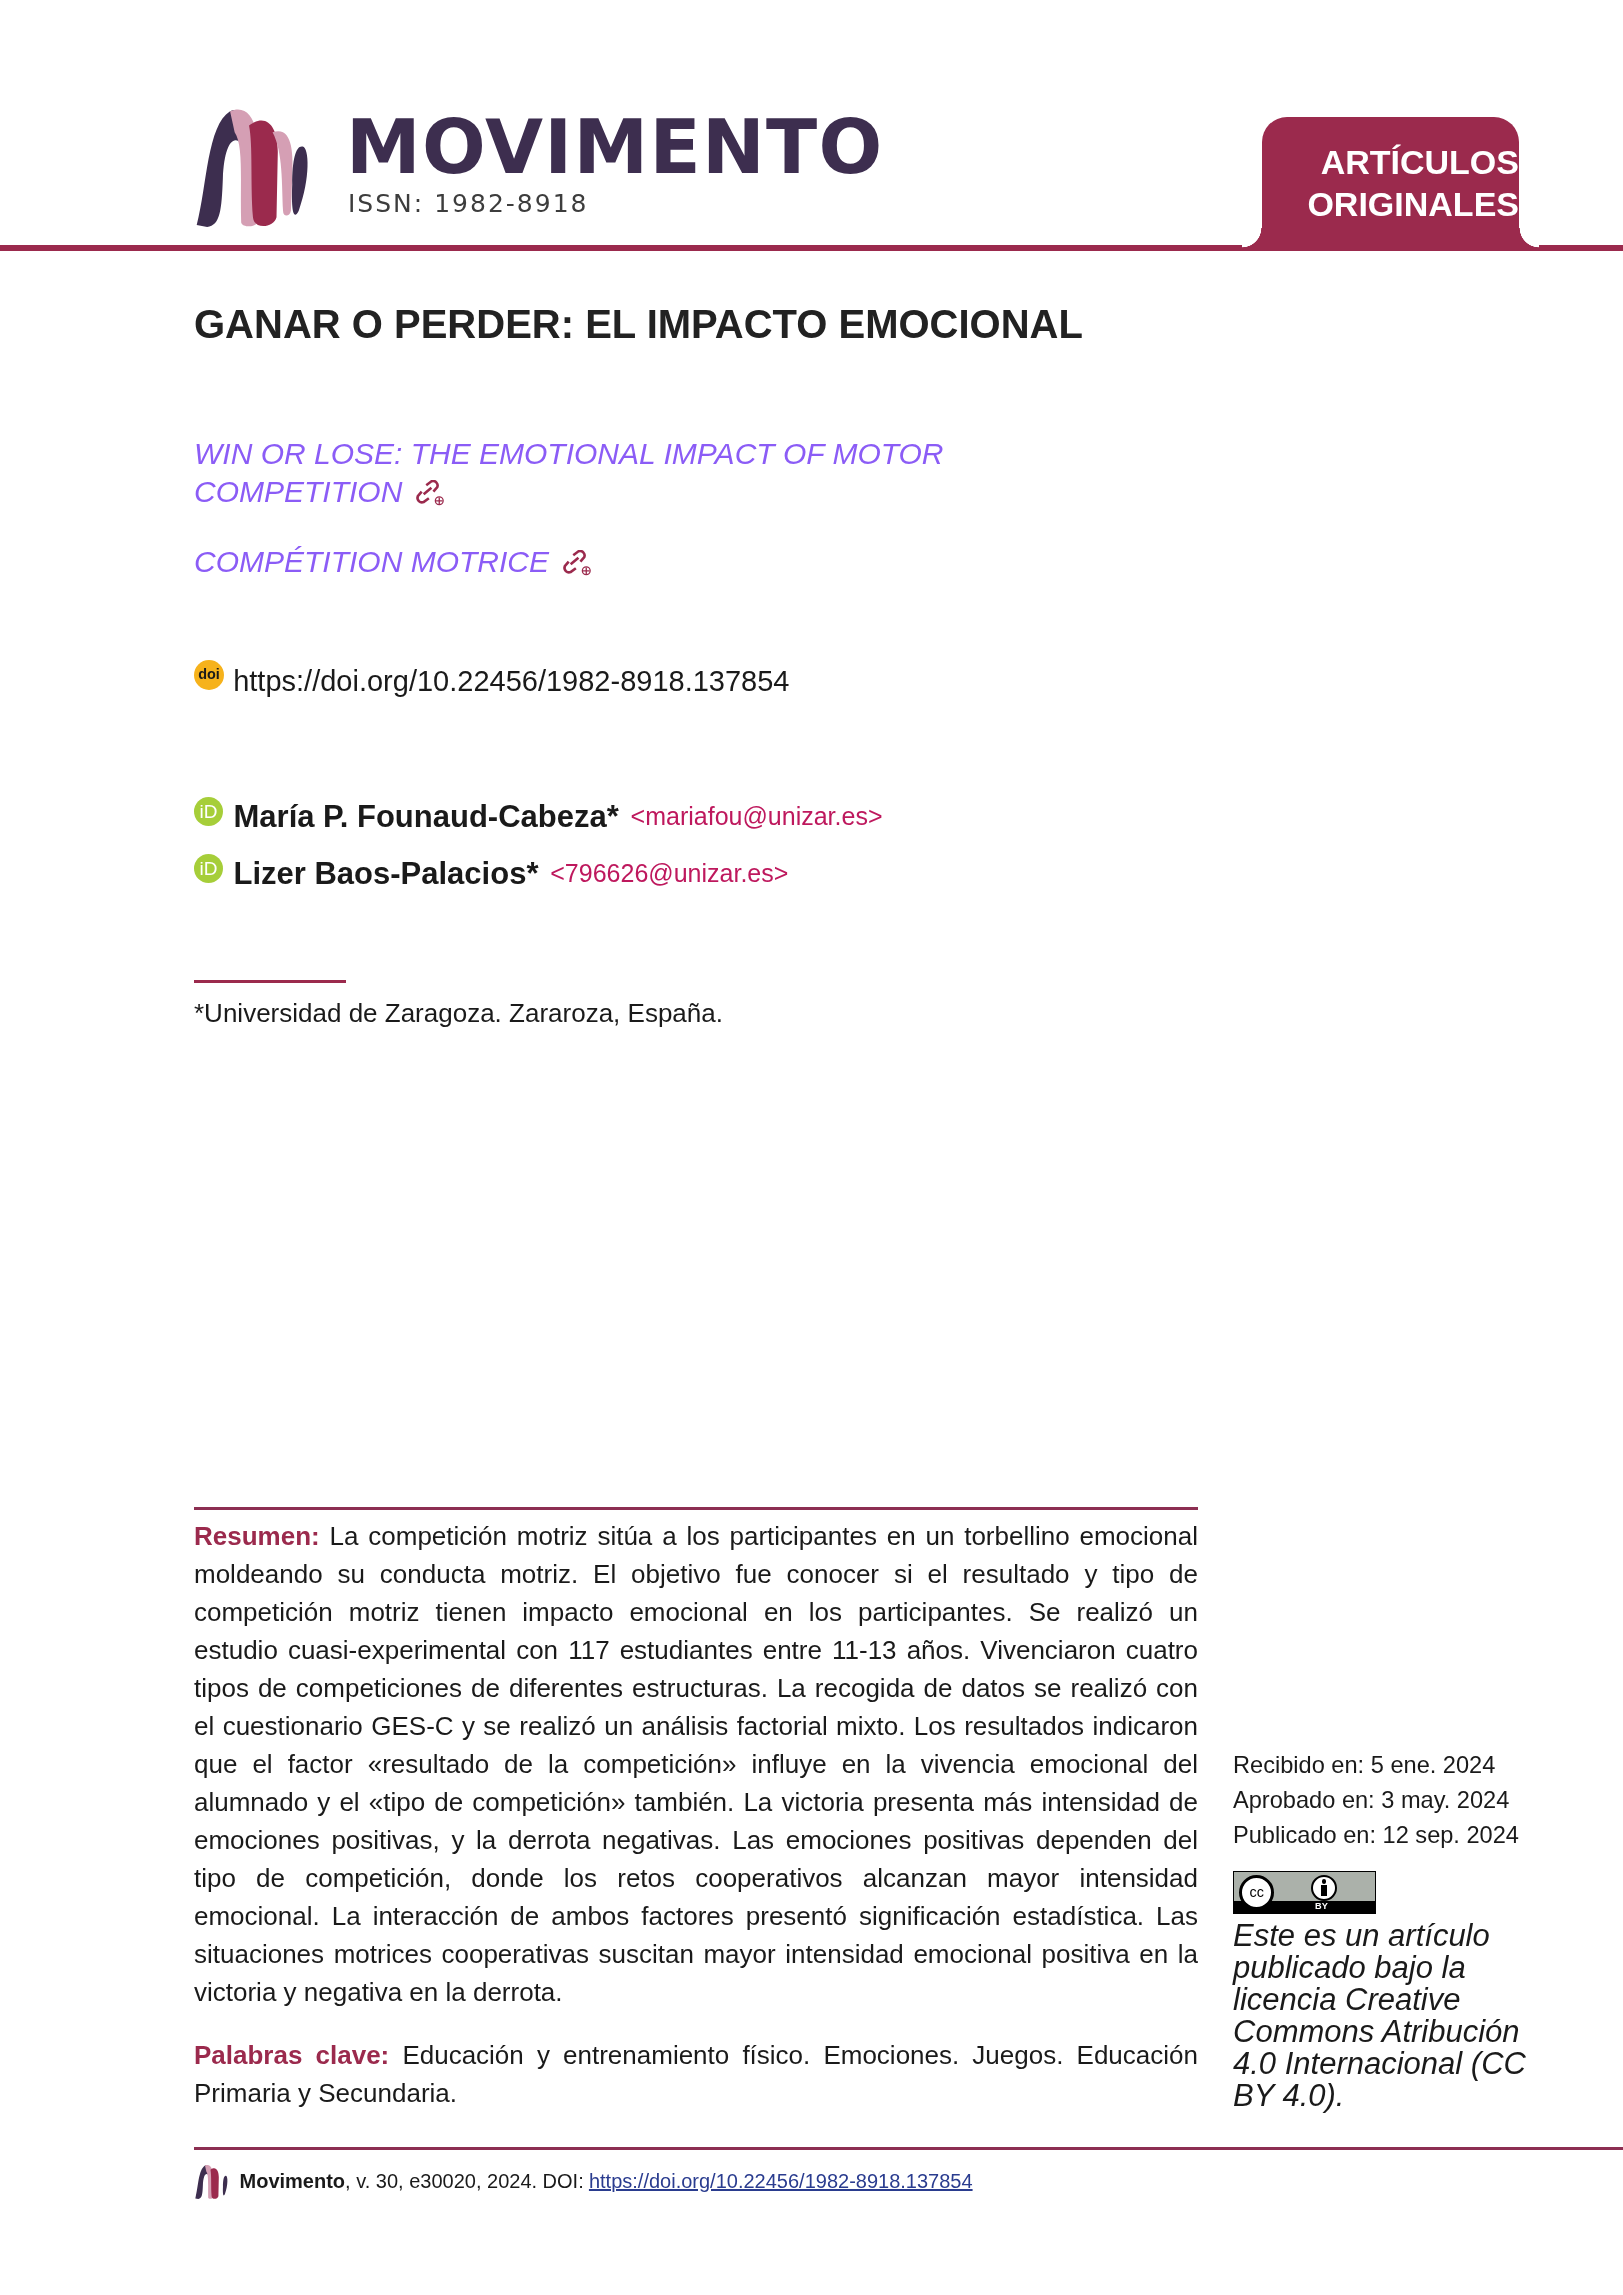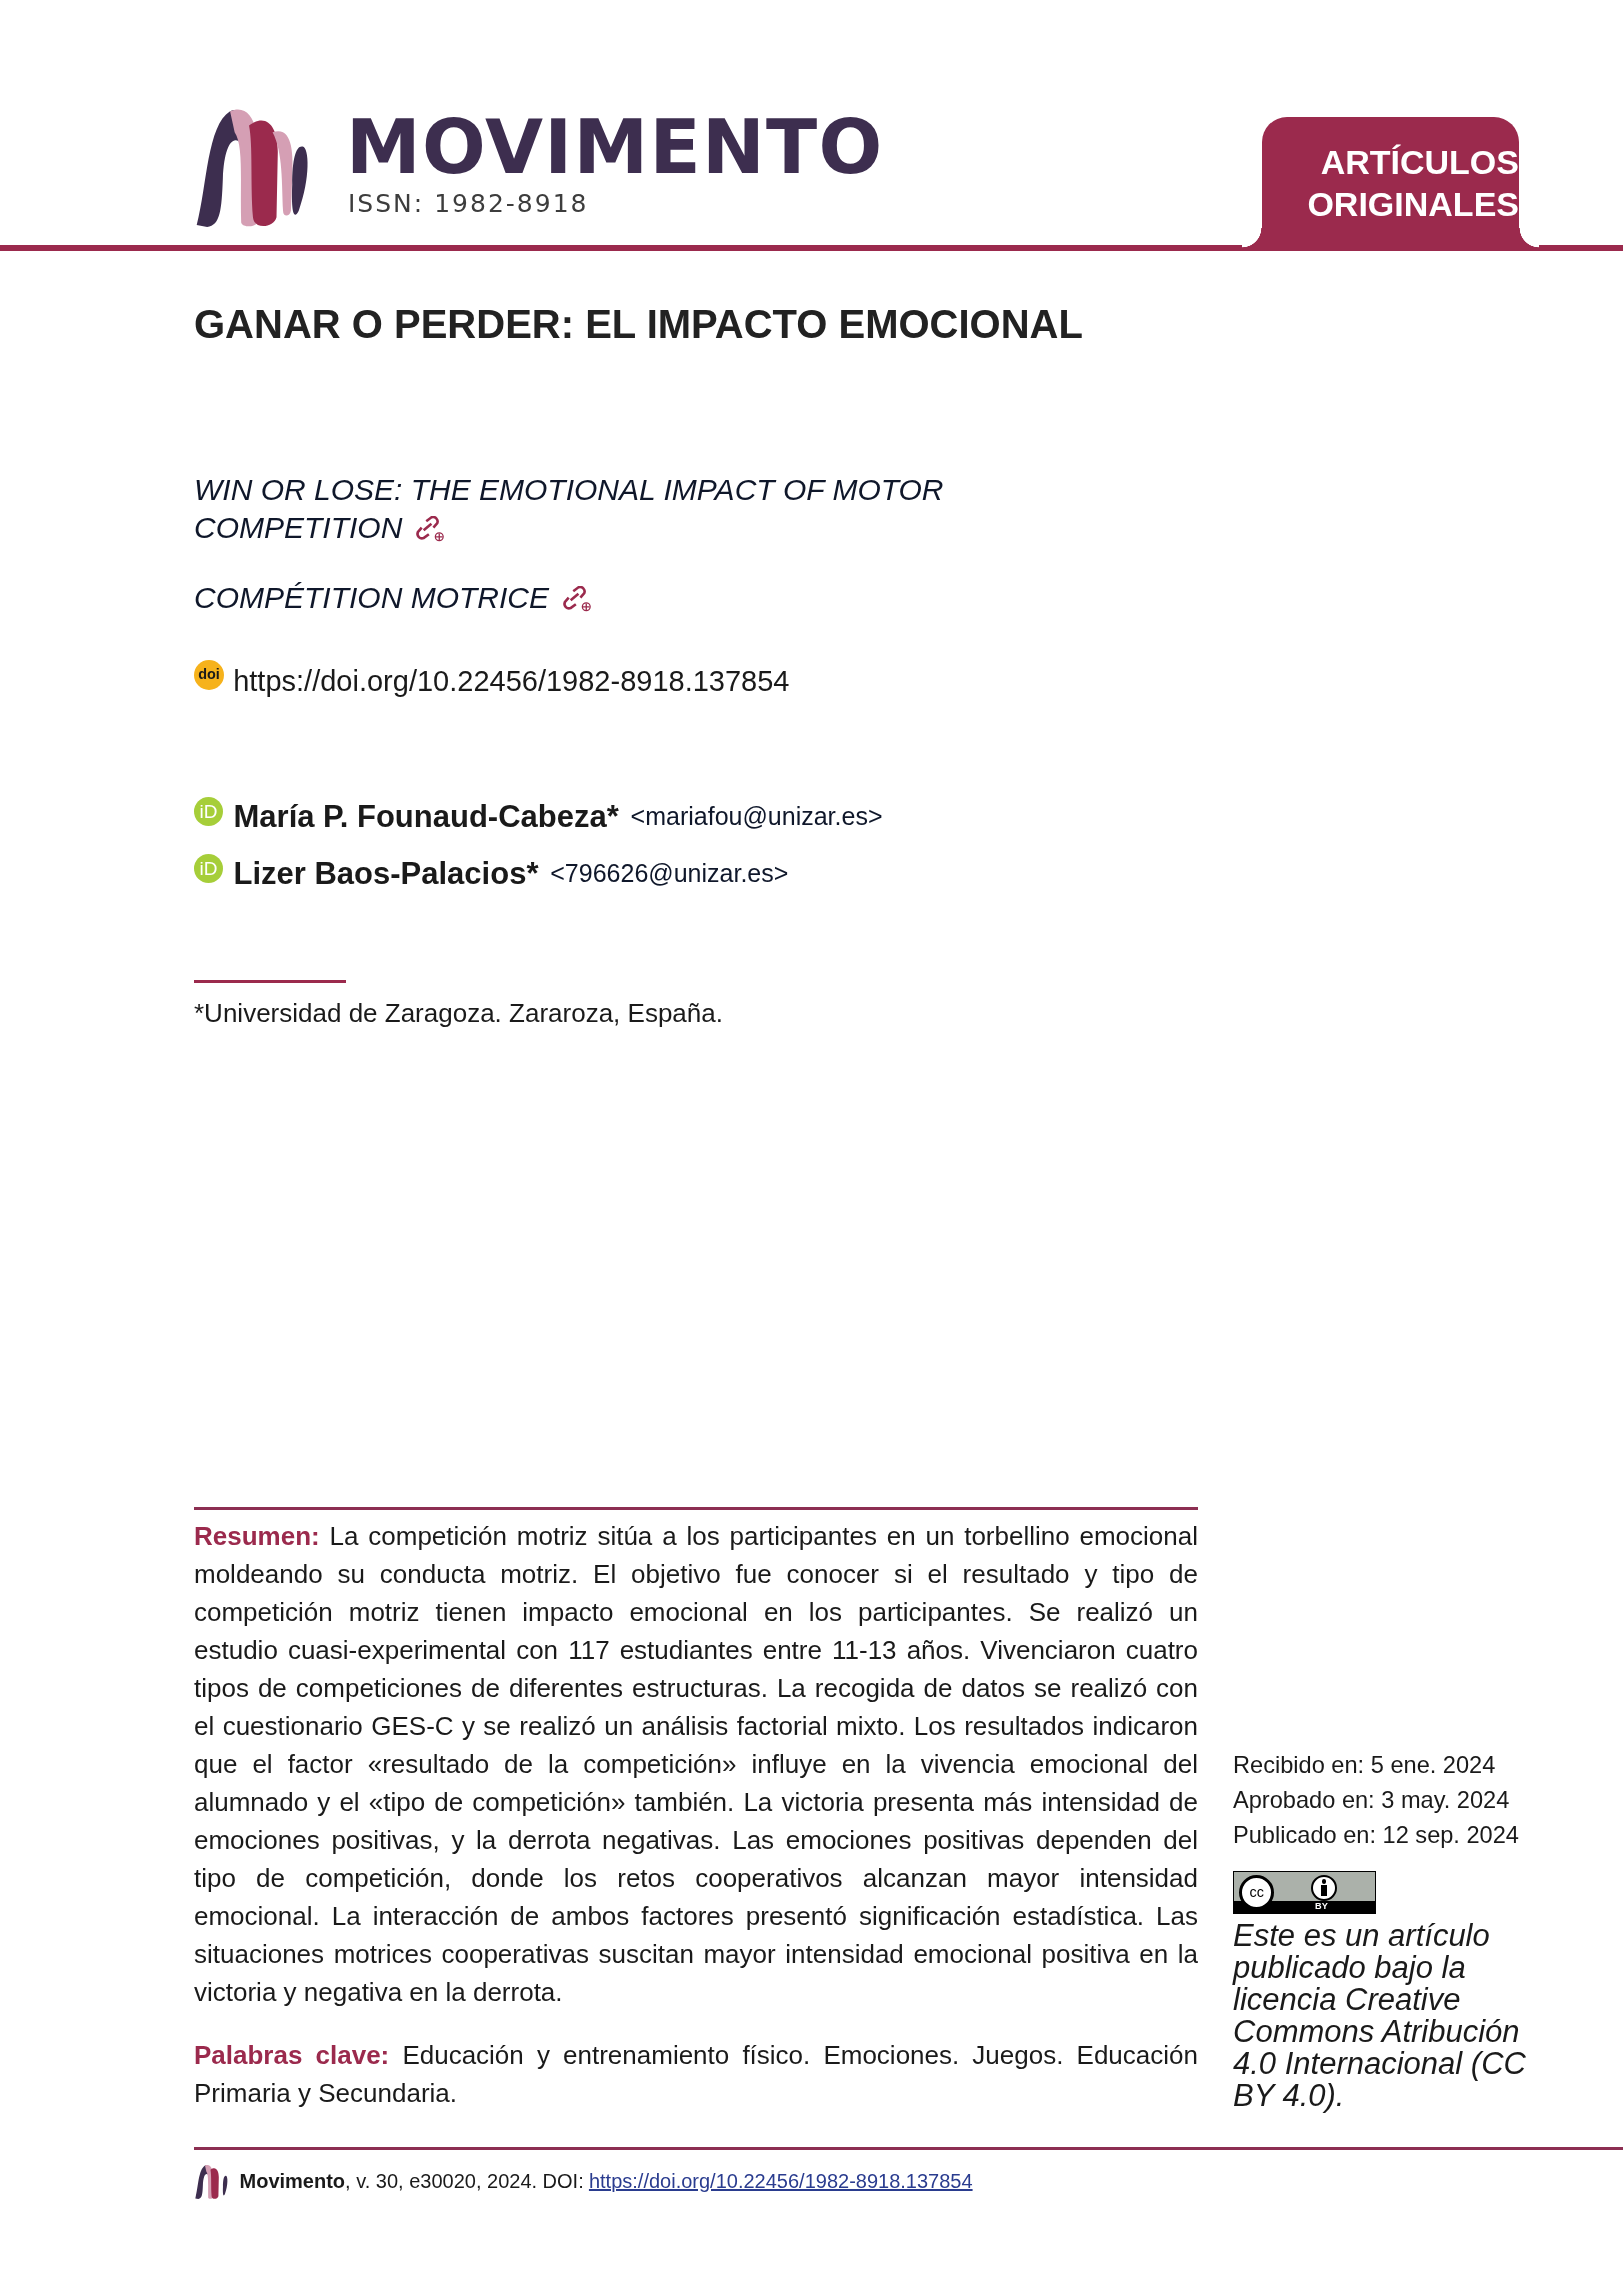--- a/index.html
+++ b/index.html
@@ -29,42 +29,42 @@
     }
     .section-tab:before { left: -19.6px; background: radial-gradient(circle at 0 0, #fff 19px, #9b2a4d 19.6px); }
     .section-tab:after { right: -19.6px; background: radial-gradient(circle at 100% 0, #fff 19px, #9b2a4d 19.6px); }
 
     
     .title-es {
       left: 194px; top: 298px; width: 995px; font-weight: bold; font-size: 40px;
       line-height: 52px; color: #222;
     }
     .title-alt {
-      left: 194px; width: 851px; font-style: italic; font-size: 30px; line-height: 38px; color: #0f172a; margin-top: 36px;
+      left: 194px; width: 851px; font-style: italic; font-size: 30px; line-height: 38px; color: #8b5cf6;
     }
     .title-en { top: 435px; }
     .title-fr { top: 543px; }
     .link-icon { display: inline-block; width: 33px; height: 26px; vertical-align: -3.9px; margin-left: 10.5px; }
 
     .doi-row { left: 194px; top: 662px; font-size: 29px; line-height: 39px; color: #1a1a1a; display: flex; align-items: center; }
     .doi-badge {
       width: 30px; height: 30px; border-radius: 50%; background: #f6b21b; color: #1a1a1a;
       font-size: 14.4px; font-weight: bold; text-align: center; line-height: 29px; margin-right: 9.2px;
       position: relative; top: -6.5px;
     }
 
     .author-row { left: 194px; font-size: 29px; line-height: 39px; display: flex; align-items: center; }
     .author-1 { top: 797px; }
     .author-2 { top: 854px; }
     .orcid-icon {
       width: 29px; height: 29px; border-radius: 50%; background: #a6ce39; color: #fff;
       font-size: 19px; text-align: center; line-height: 29px; margin-right: 10.5px; position: relative; top: -5.2px;
     }
     .author-name { font-weight: bold; font-size: 31px; color: #1a1a1a; }
-    .author-email { font-size: 25px; margin-left: 11.8px; color: #0f172a; }
+    .author-email { font-size: 25px; margin-left: 11.8px; color: #be185d; }
 
     .fn-rule { left: 194px; top: 980px; width: 152px; height: 2.6px; background: #9b2a4d; }
     .affiliation { left: 194px; top: 995px; font-size: 26px; line-height: 37px; }
 
     
     .abs-rule { left: 194px; top: 1507px; width: 1004px; height: 2.6px; background: #8c2f52; }
     .abstract {
       left: 194px; top: 1517px; width: 1004px; font-size: 26px; line-height: 38px;
       text-align: justify; color: #1a1a1a;
     }

